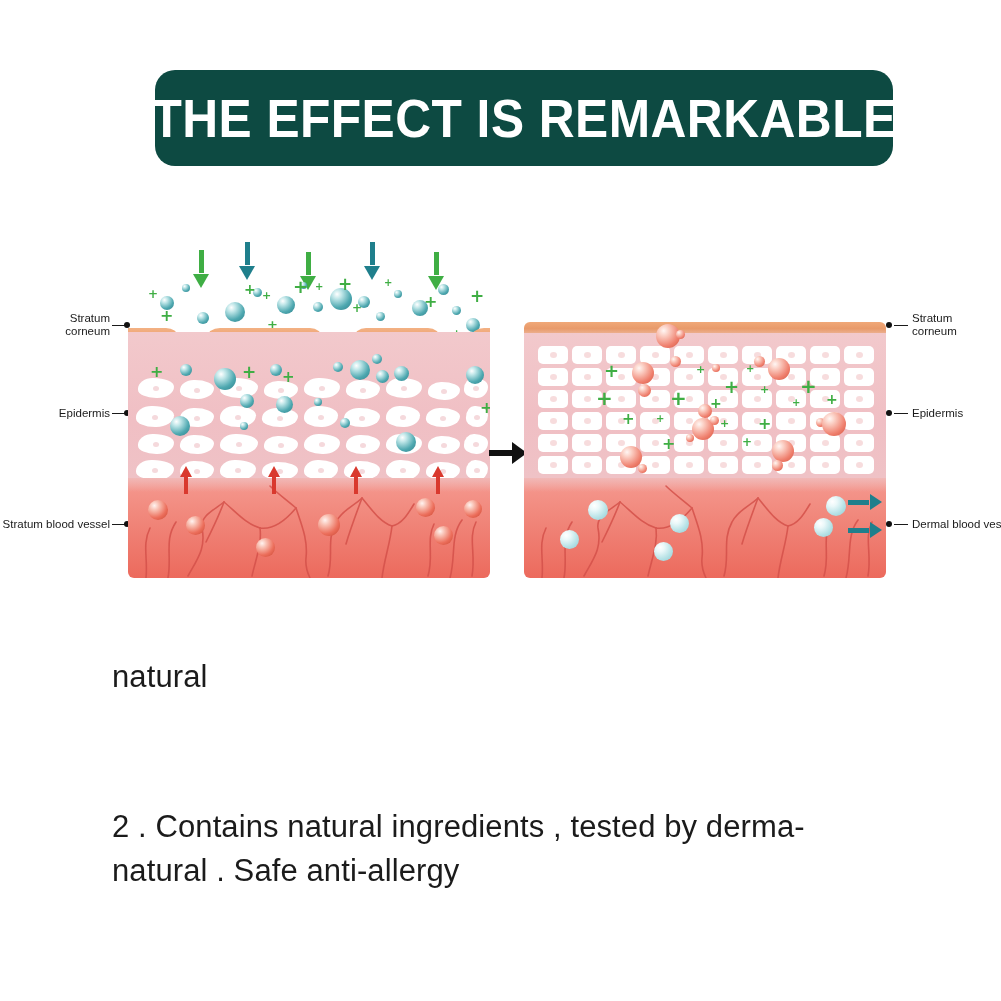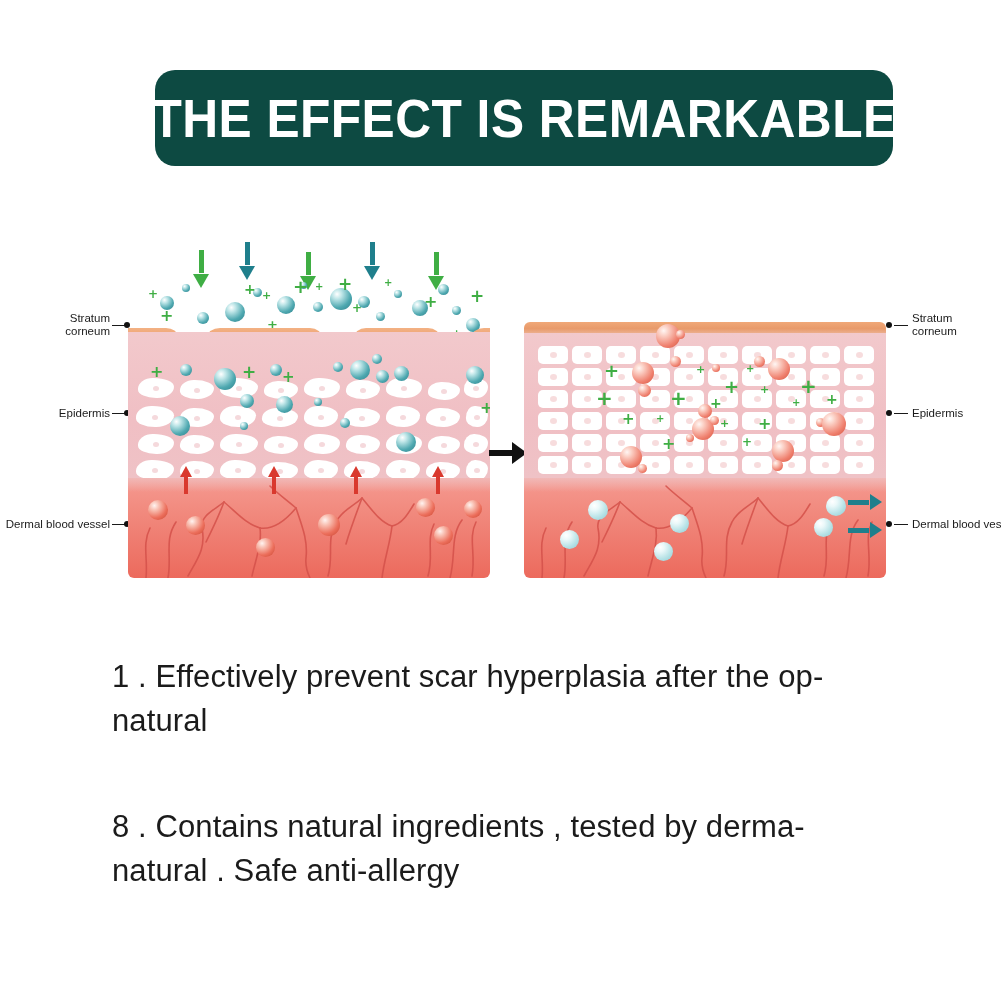--- a/index.html
+++ b/index.html
@@ -205,21 +205,21 @@
   <div class="leader" style="left:112px; top:95px; width:14px;"></div>
   <div class="dot" style="left:124px; top:92px;"></div>
 
   <div class="callout right-al" style="left:2px; top:177px; width:108px;">
     <div>Epidermis</div>
   </div>
   <div class="leader" style="left:112px; top:183px; width:14px;"></div>
   <div class="dot" style="left:124px; top:180px;"></div>
 
   <div class="callout right-al" style="left:2px; top:288px; width:108px;">
-    <div>Dermal blood vessel</div>
+    <div>Stratum blood vessel</div>
   </div>
   <div class="leader" style="left:112px; top:294px; width:14px;"></div>
   <div class="dot" style="left:124px; top:291px;"></div>
 
   <div class="callout" style="left:912px; top:82px;">
     <div>Stratum</div>
     <div>corneum</div>
   </div>
   <div class="leader" style="left:894px; top:95px; width:14px;"></div>
   <div class="dot" style="left:886px; top:92px;"></div>
@@ -566,20 +566,19 @@
       <div class="arrow-right" style="left:324px; top:44px; width:34px; height:16px;">
         <div class="shaft"></div>
           <div class="head"></div>
       </div>
     </div>
   </div>
 </div>
 
 <div class="body-text" style="top:655px;">
   <div class="para p1">
-    <span class="ln">1 . Effectively prevent scar hyperplasia after the op-</span>
     <span class="ln">natural</span>
   </div>
   <div class="para p2">
-    <span class="ln">8 . Contains natural ingredients , tested by derma-</span>
+    <span class="ln">2 . Contains natural ingredients , tested by derma-</span>
     <span class="ln">natural . Safe anti-allergy</span>
   </div>
 </div>
 
 </body></html>

